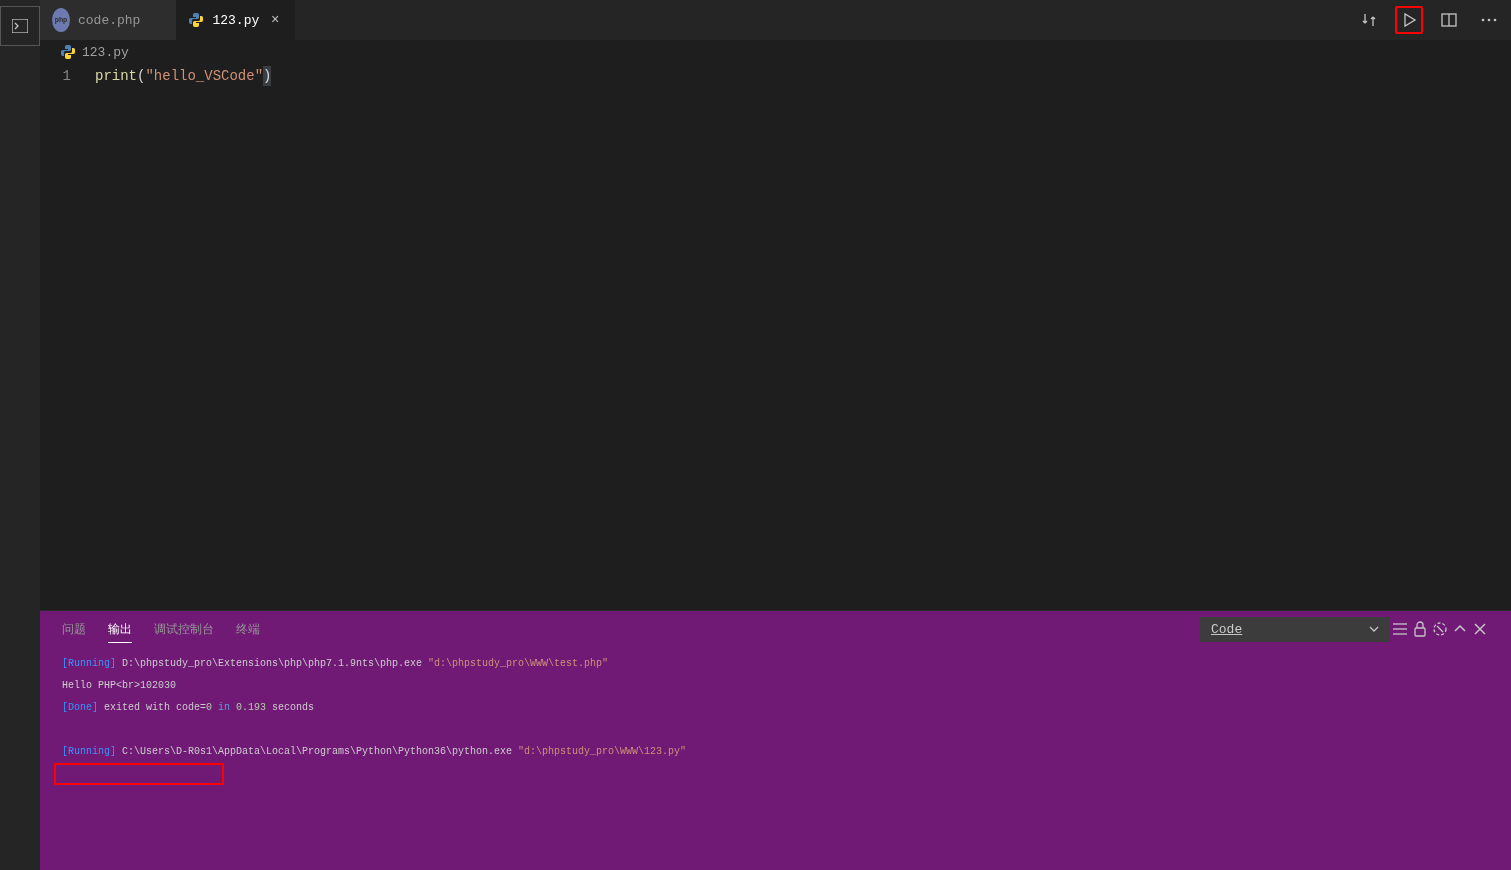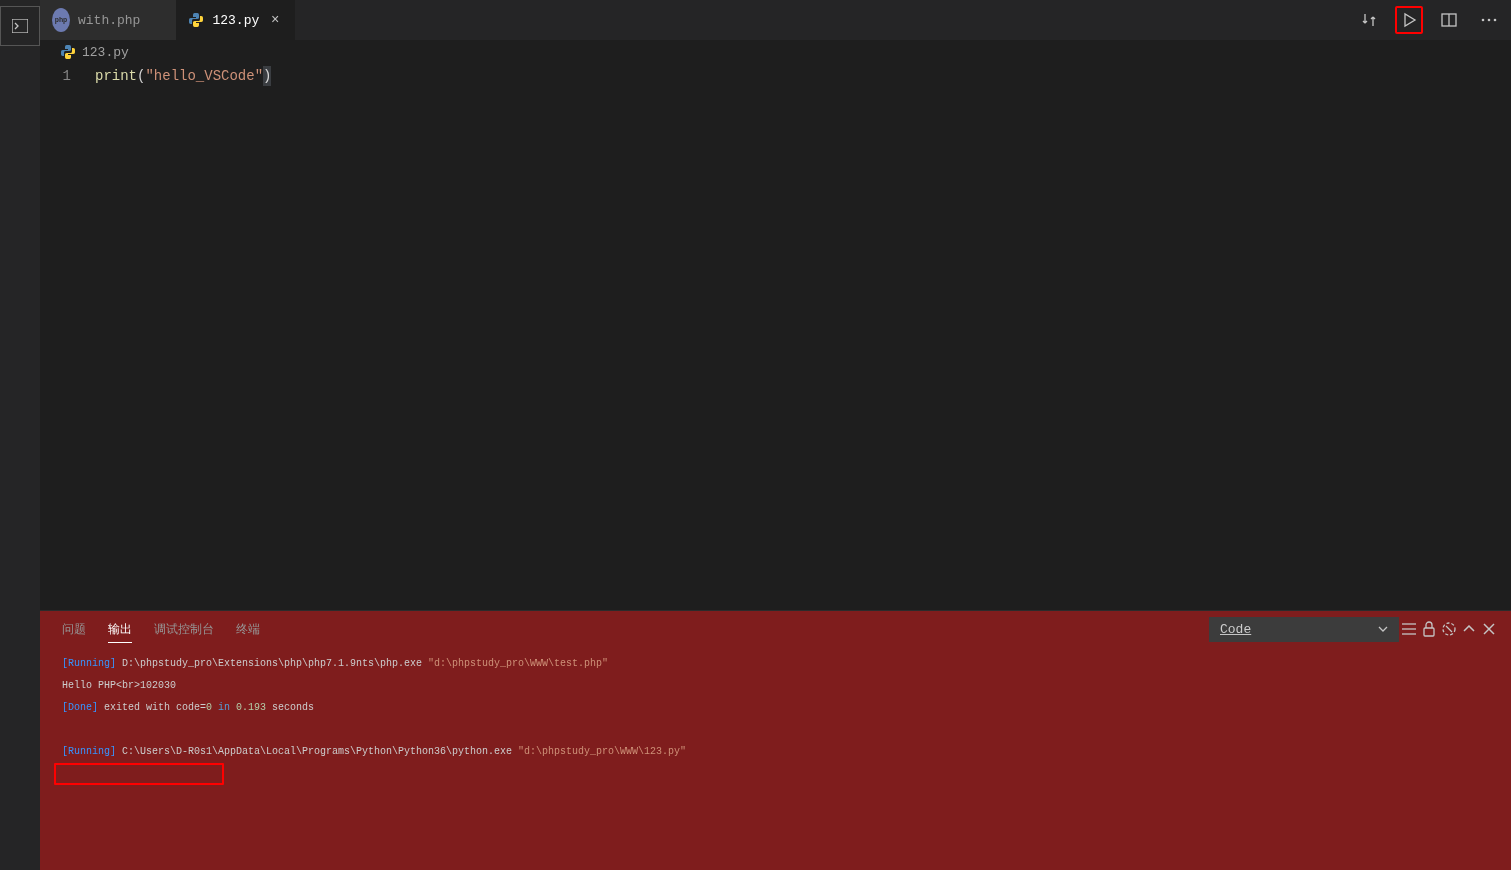--- a/index.html
+++ b/index.html
@@ -143,21 +143,21 @@
     }
     .tok-func { color: #dcdcaa; }
     .tok-punc { color: #d4d4d4; }
     .tok-str { color: #ce9178; }
     .panel {
       position: absolute;
       left: 40px;
       right: 0;
       top: 610px;
       bottom: 0;
-      background: #7f1d1d;
+      background: #701a75;
       border-top: 1px solid #2b2b2b;
     }
     .panel-tabs {
       height: 36px;
       display: flex;
       align-items: center;
       padding-left: 22px;
       gap: 22px;
       font-size: 12px;
       color: #969696;
@@ -177,21 +177,21 @@
       content: '';
       position: absolute;
       bottom: 4px;
       left: 0;
       right: 0;
       height: 1px;
       background: #ffffff;
     }
     .panel-right {
       position: absolute;
-      right: 12px;
+      right: 21px;
       top: 0;
       height: 36px;
       display: flex;
       align-items: center;
       gap: 0;
       color: #c5c5c5;
       text-decoration: underline;
     }
     .panel-select {
       background: #3c3c3c;
@@ -268,21 +268,21 @@
   <div class="stub" style="top:290px;height:40px;"></div>
   <div class="stub" style="top:455px;height:30px;"></div>
   <div class="stub" style="top:495px;height:30px;"></div>
 </div>
 
 <div class="main">
 
   <div class="tab-bar">
     <div class="tab">
       <span class="php-icon">php</span>
-      <span>with.php</span>
+      <span>code.php</span>
       <span class="tab-close">×</span>
     </div>
     <div class="tab active">
       <span class="py-icon">
         <svg width="16" height="16" viewBox="0 0 16 16">
             <path d="M8 1c-2 0-3 .3-3 2v2h3v1H3c-2 0-2 1-2 3s0 3 2 3h1V9c0-2 1-2 2-2h3c2 0 2-1 2-2V3c0-1.7-1-2-3-2z" fill="#4d84b4"></path>
             <path d="M8 15c2 0 3-.3 3-2v-2H8v-1h5c2 0 2-1 2-3s0-3-2-3h-1v3c0 2-1 2-2 2H7c-2 0-2 1-2 2v2c0 1.7 1 2 3 2z" fill="#ffd43b"></path>
           </svg>
       </span>
       <span>123.py</span>

